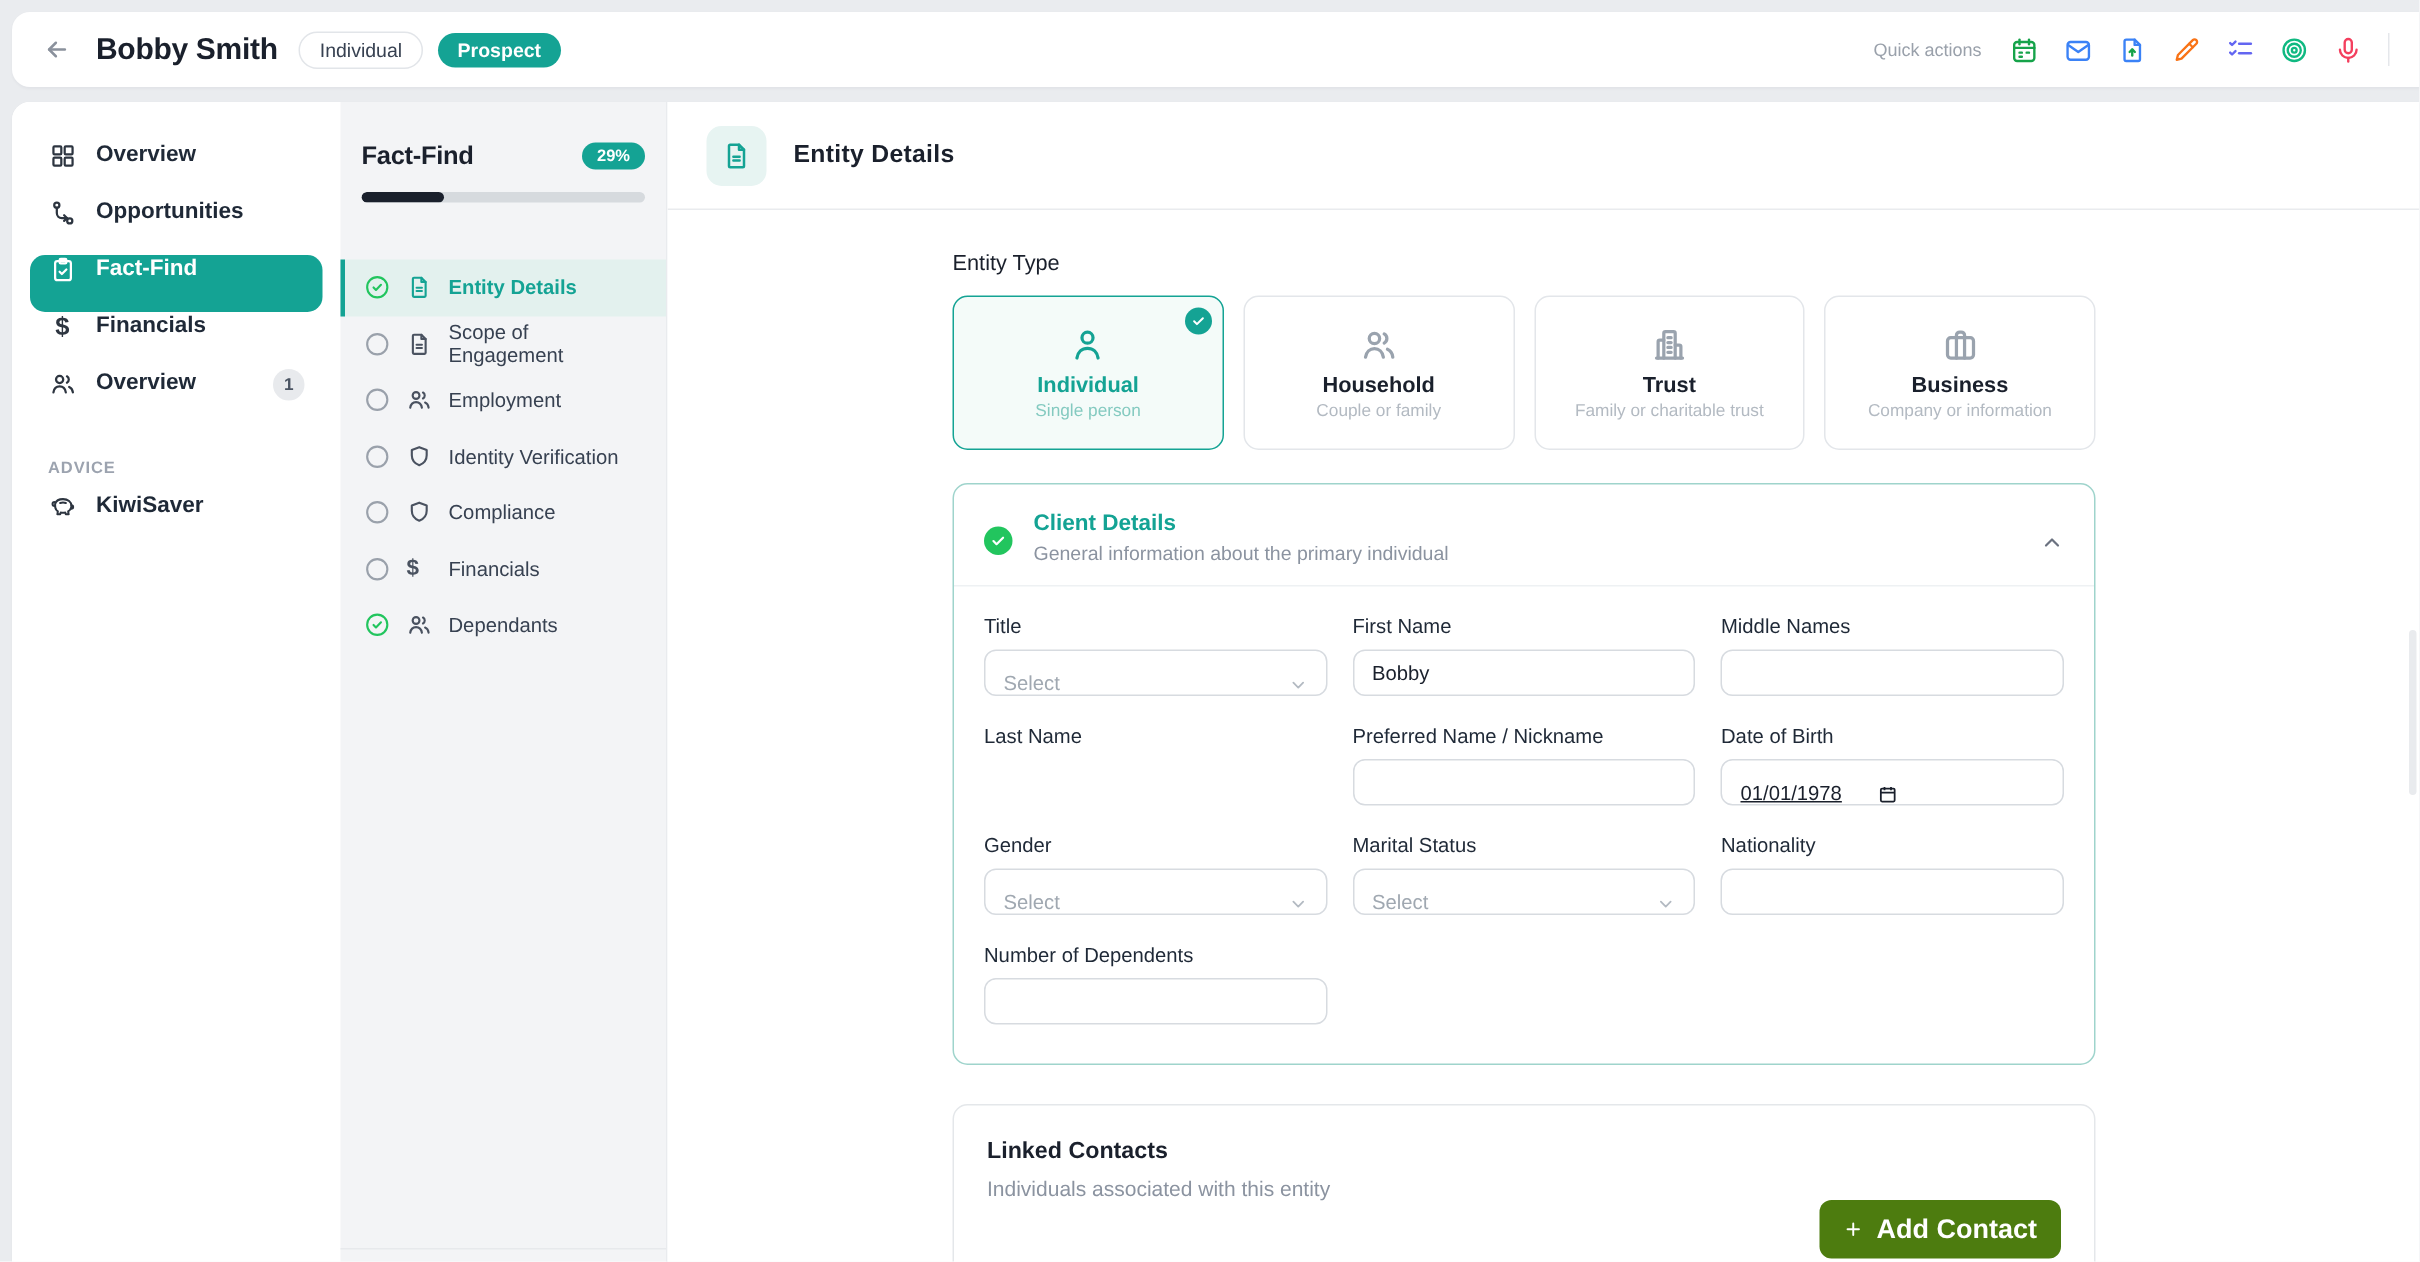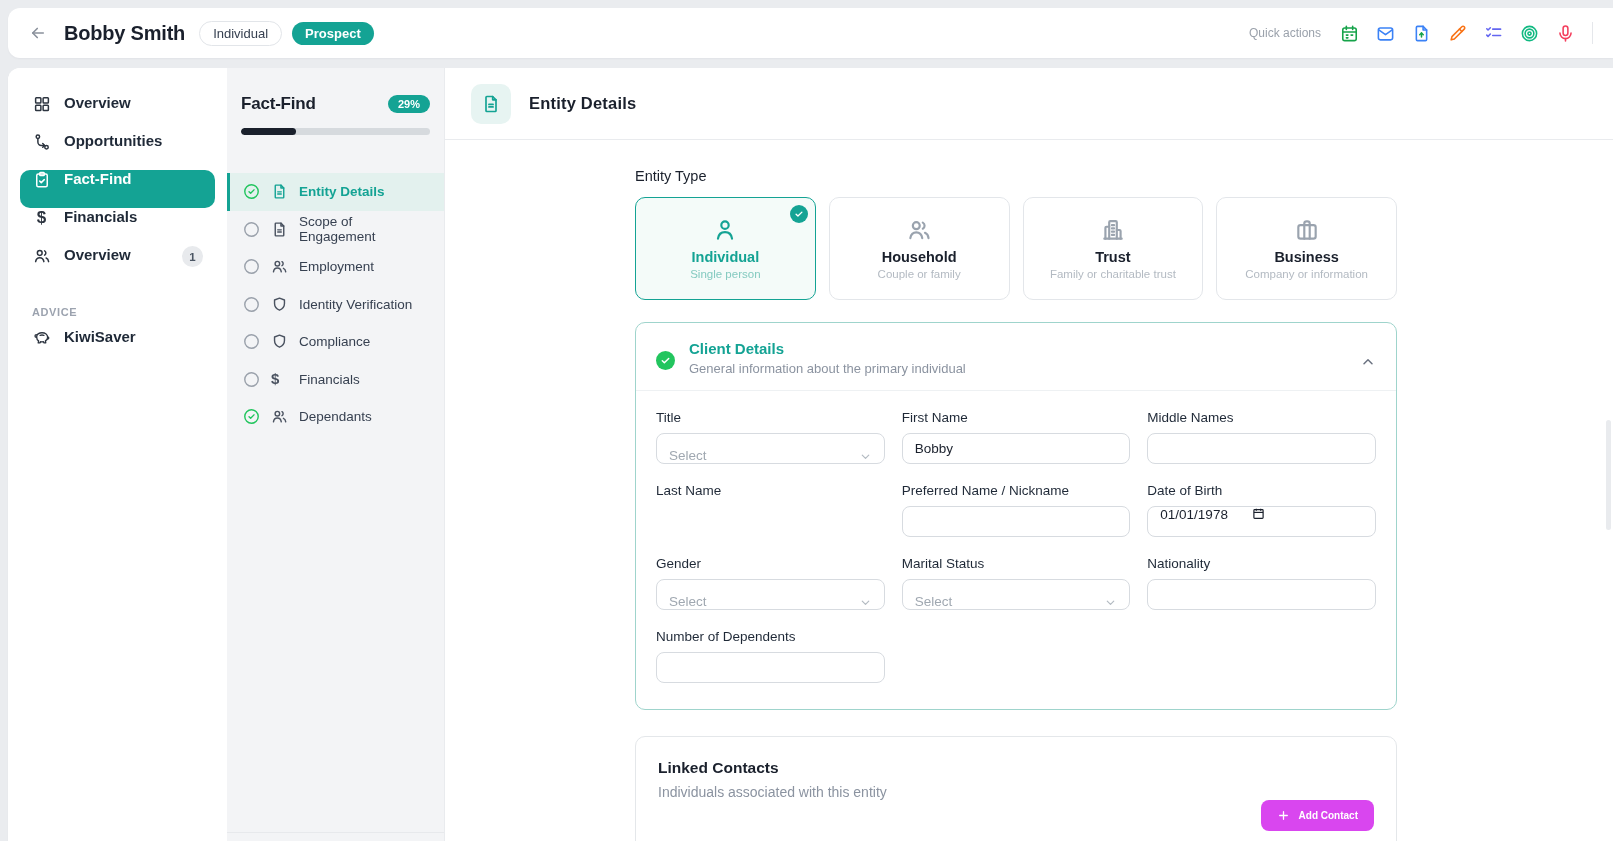--- a/index.html
+++ b/index.html
@@ -124,33 +124,33 @@
     font-family:inherit; font-size:13.5px; color:#1a202c; padding:0 12px; outline:none;
   }
   .tinput::placeholder { color:#a0a8b1; }
   .selectbox {
     width:100%; height:31px; border:1px solid #d7dbe0; border-radius:8px; background:#fff;
     display:flex; align-items:flex-end; padding:0 12px; font-size:13.5px; color:#a0a8b1; cursor:pointer;
   }
   .selectbox .chev { margin-left:auto; color:#b3bac2; }
   .datebox {
     width:100%; height:31px; border:1px solid #d7dbe0; border-radius:8px; background:#fff;
-    display:flex; align-items:flex-start; padding:0 12px; font-size:13.5px; color:#1a202c; cursor:pointer;
+    display:flex; align-items:flex-end; padding:0 12px; font-size:13.5px; color:#1a202c; cursor:pointer;text-decoration:underline;
   }
   .datebox .cal { margin-left:24px; color:#1a202c; }
   .span1 { grid-column:1; }
 
   
   .lc-card { margin-top:26px; border:1px solid #e4e7ea; border-radius:10px; background:#fff; padding:22px 22px 28px; }
   .lc-top { display:flex; align-items:flex-start;flex-direction:column; }
   .lc-title { font-size:15.5px; font-weight:700; }
   .lc-sub { font-size:14px; color:#8b93a0; margin-top:7px; }
   .add-contact-btn {
-    margin-left:auto; background:#d946ef; color:#fff; border:none; border-radius:8px;
-    font-family:inherit; font-size:10px; font-weight:700; padding:9px 16px;
+    margin-left:auto; background:#4d7c0f; color:#fff; border:none; border-radius:8px;
+    font-family:inherit; font-size:18px; font-weight:700; padding:9px 16px;
     display:flex; align-items:center; gap:9px; cursor:pointer;text-align:right;
   }
   .contact-row {
     margin-top:30px; border:1px solid #e6e9ec; border-radius:10px; padding:13px 16px;
     display:flex; align-items:center; cursor:pointer;
   }
 
   .scroll-thumb { position:absolute; right:2px; top:352px; width:5px; height:110px; border-radius:3px; background:#e9ebee; }
 </style>
 </head>

